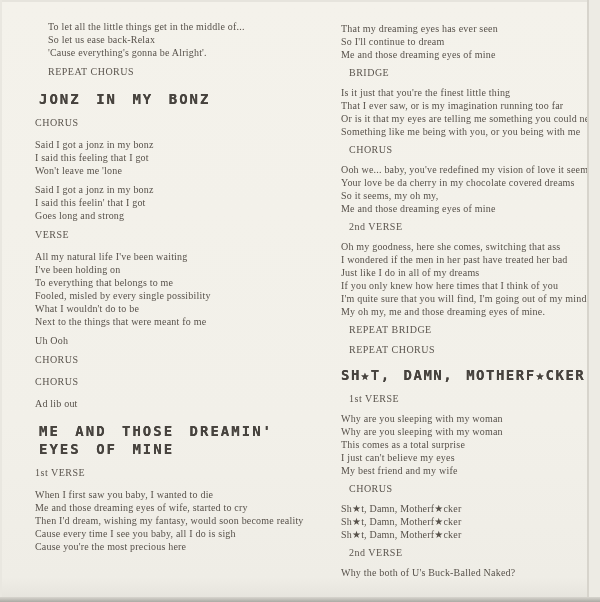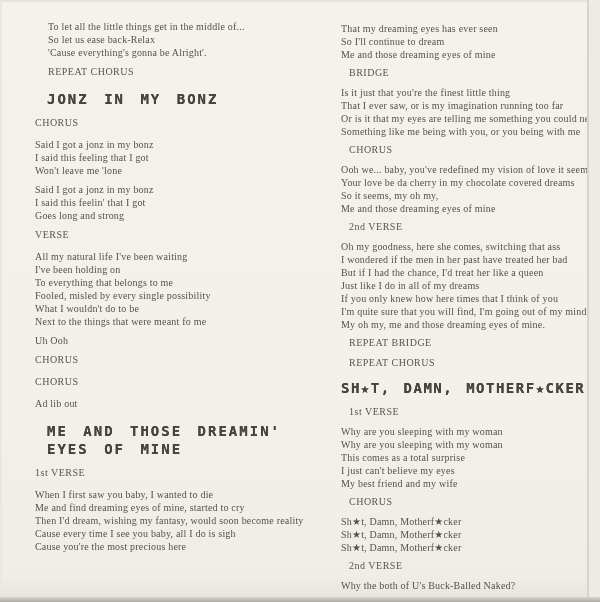--- a/index.html
+++ b/index.html
@@ -32,21 +32,21 @@
   }
   
   .label{
     font-size:10px;line-height:13px;color:var(--label-ink,#5b554e);
     letter-spacing:0.5px;margin:4px 0 9px;white-space:nowrap;
   }
   
   .title{
     font-family:"DejaVu Sans Mono",monospace;font-weight:bold;
     font-size:14px;line-height:18px;letter-spacing:2px;word-spacing:5px;
-    color:var(--title-ink,#47433e);margin:12px 12px 8px;white-space:nowrap;
+    color:var(--title-ink,#47433e);margin:12px 4px 8px;white-space:nowrap;
     text-shadow:0 0 0.4px #47433e;
   }
   
   .col-right .stanza{margin-bottom:5px;}
   .col-right .label{margin:3px 8px 7px;}
   .col-right .title{margin:10px 0 8px;letter-spacing:1.5px;word-spacing:3px;}
   
   .indent{margin-left:13px;}
 </style>
 </head>
@@ -91,21 +91,21 @@
       <div class="stanza">
         <div class="line">Ad lib out</div>
       </div>
       <div class="title">
         <div>ME AND THOSE DREAMIN'</div>
         <div>EYES OF MINE</div>
       </div>
       <div class="label">1st VERSE</div>
       <div class="stanza">
         <div class="line">When I first saw you baby, I wanted to die</div>
-        <div class="line">Me and find dreaming eyes of mine, started to cry</div>
+        <div class="line">Me and those dreaming eyes of wife, started to cry</div>
         <div class="line">Then I'd dream, wishing my fantasy, would soon become reality</div>
         <div class="line">Cause every time I see you baby, all I do is sigh</div>
         <div class="line">Cause you're the most precious here</div>
       </div>
     </div>
   <div class="col col-right">
       <div class="stanza">
         <div class="line">That my dreaming eyes has ever seen</div>
         <div class="line">So I'll continue to dream</div>
         <div class="line">Me and those dreaming eyes of mine</div>
@@ -121,21 +121,20 @@
       <div class="stanza">
         <div class="line">Ooh we... baby, you've redefined my vision of love it seems</div>
         <div class="line">Your love be da cherry in my chocolate covered dreams</div>
         <div class="line">So it seems, my oh my,</div>
         <div class="line">Me and those dreaming eyes of mine</div>
       </div>
       <div class="label">2nd VERSE</div>
       <div class="stanza">
         <div class="line">Oh my goodness, here she comes, switching that ass</div>
         <div class="line">I wondered if the men in her past have treated her bad</div>
-        <div class="line">But if I had the chance, I'd treat her like a queen</div>
         <div class="line">Just like I do in all of my dreams</div>
         <div class="line">If you only knew how here times that I think of you</div>
         <div class="line">I'm quite sure that you will find, I'm going out of my mind</div>
         <div class="line">My oh my, me and those dreaming eyes of mine.</div>
       </div>
       <div class="label">REPEAT BRIDGE</div>
       <div class="label">REPEAT CHORUS</div>
       <div class="title">
         <div>SH★T, DAMN, MOTHERF★CKER</div>
       </div>

